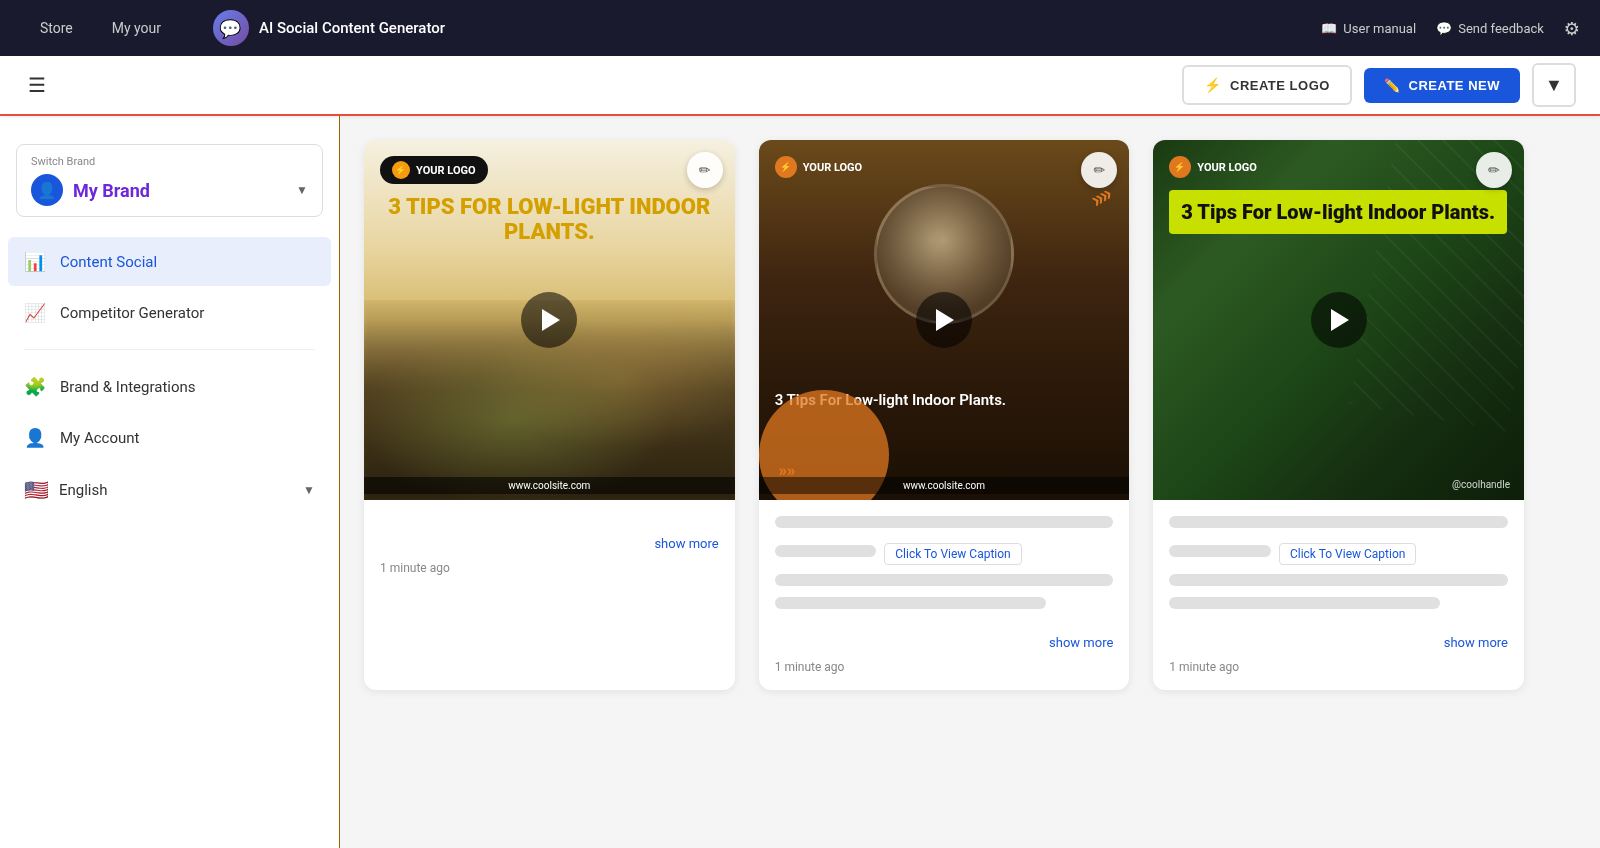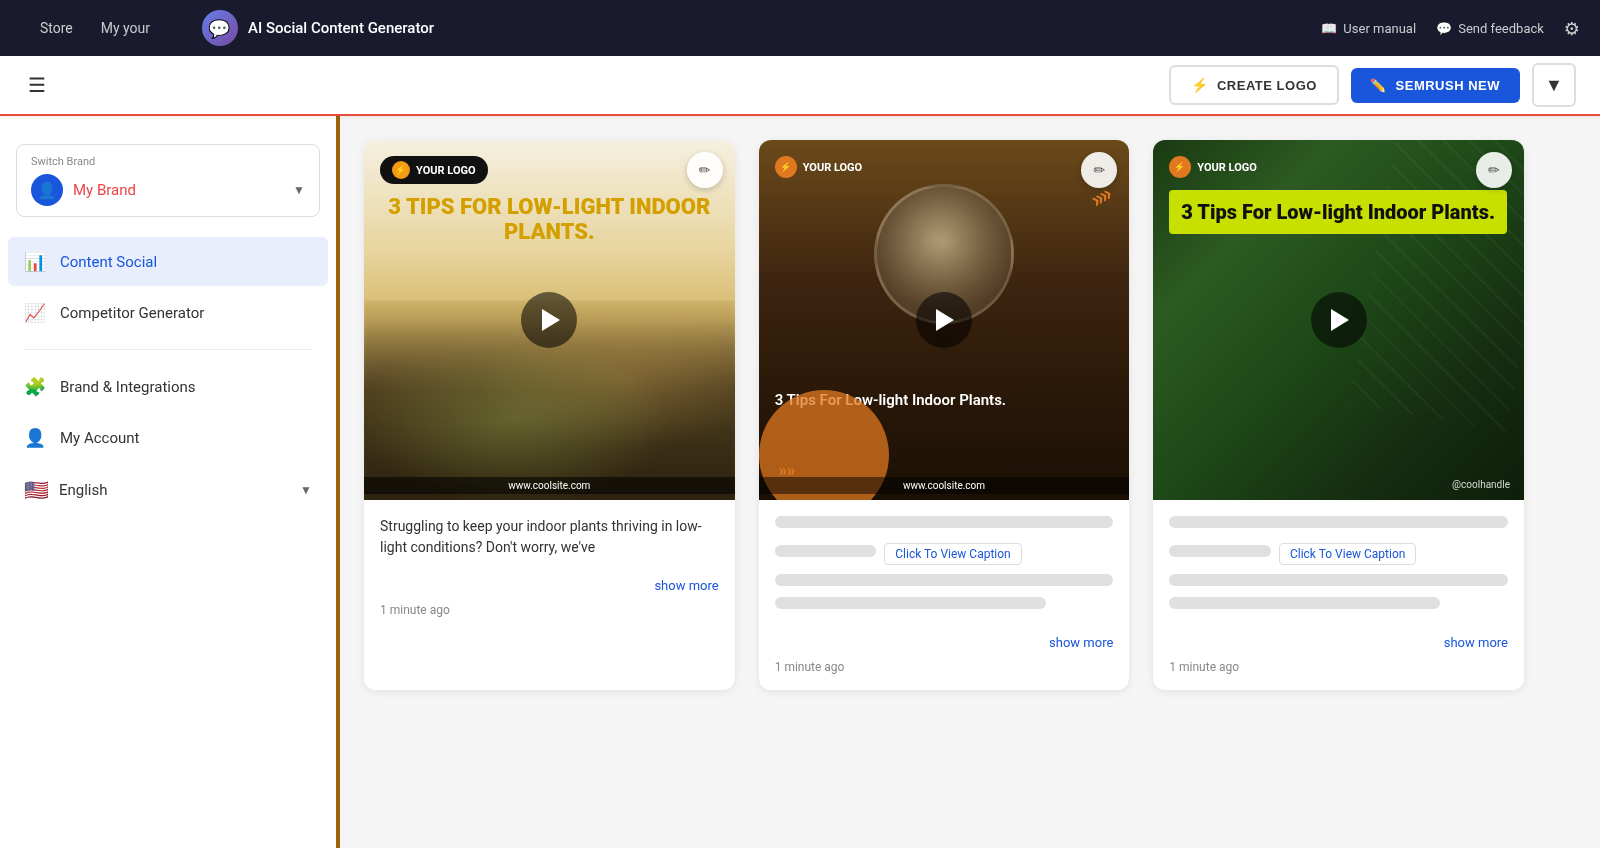--- a/index.html
+++ b/index.html
@@ -35,21 +35,21 @@
       font-size: 20px;
       margin: 0 4px;
     }
     .appcenter-text {
       color: white;
       font-size: 15px;
       font-weight: 500;
     }
     .nav-links {
       display: flex;
-      gap: 4px;
+      gap: 15px;
       margin-left: 8px;
       justify-content: flex-end;
     }
     .nav-link {
       color: #ccc;
       font-size: 14px;
       padding: 6px 12px;
       cursor: pointer;
       border-radius: 4px;
       text-decoration: none;
@@ -168,21 +168,21 @@
       display: flex;
       margin-top: 116px;
       height: calc(100vh - 116px);
     }
 
     
     .sidebar {
       width: 340px;
       min-width: 340px;
       background: white;
-      border-right: 4px solid #a16207;
+      border-right: 1px solid #a16207;
       padding: 20px 0;
       height: 100%;
       overflow-y: auto;
     }
     .brand-switcher {
       margin: 8px 16px 20px;
       border: 1px solid #ddd;
       border-radius: 8px;
       padding: 10px 14px;
       cursor: pointer;
@@ -203,23 +203,23 @@
       height: 32px;
       background: #1a56db;
       border-radius: 50%;
       display: flex;
       align-items: center;
       justify-content: center;
       color: white;
       font-size: 16px;
     }
     .brand-name {
-      font-size: 15px;
-      font-weight: 400;
-      color: #ef4444;
+      font-size: 18px;
+      font-weight: 700;
+      color: #6d28d9;
       flex: 1;
     }
     .dropdown-arrow {
       color: #666;
       font-size: 12px;
     }
 
     .nav-items {
       padding: 0 8px;
     }
@@ -409,21 +409,21 @@
 
 <div class="sub-nav">
   <span class="hamburger">☰</span>
   <div class="sub-nav-right">
     <button class="btn-create-more">
       <span class="lightning-icon">⚡</span>
       <span>CREATE LOGO</span>
     </button>
     <button class="btn-create-new">
       <span class="pencil-icon">✏️</span>
-      <span>SEMRUSH NEW</span>
+      <span>CREATE NEW</span>
     </button>
     <button class="btn-filter">
       <span>▼</span>
     </button>
   </div>
 </div>
 
 <div class="layout">
 
   <aside class="sidebar">
@@ -488,21 +488,20 @@
               <div style="width:100%;height:100%;background:radial-gradient(ellipse at 40% 60%,rgba(160,180,80,0.35) 0%,transparent 50%),radial-gradient(ellipse at 70% 40%,rgba(200,160,80,0.3) 0%,transparent 40%),linear-gradient(180deg,rgba(180,150,80,0.2) 0%,rgba(40,30,15,0.8) 100%);filter:blur(2px);"></div>
               <div style="position:absolute;bottom:6px;left:0;right:0;text-align:center;color:white;font-size:10px;background:rgba(0,0,0,0.55);padding:3px;">www.coolsite.com</div>
             </div>
           </div>
           <div class="play-overlay">
             <div class="play-triangle"></div>
           </div>
           <div class="edit-btn">✏</div>
         </div>
         <div class="card-info">
-          <p class="card-caption">Struggling to keep your indoor plants thriving in low-light conditions? Don't worry, we've</p>
           <a class="show-more">show more</a>
           <div class="card-time">1 minute ago</div>
         </div>
       </div>
 
       <div class="card">
         <div class="card-image">
           <div style="width:100%;height:100%;background:linear-gradient(180deg,#6b4a1a 0%,#3d2410 40%,#2a1808 70%,#1a1005 100%);position:relative;display:flex;flex-direction:column;align-items:center;padding:16px;">
 
             <div style="display:flex;align-items:center;gap:6px;color:white;font-size:11px;font-weight:700;align-self:flex-start;">

